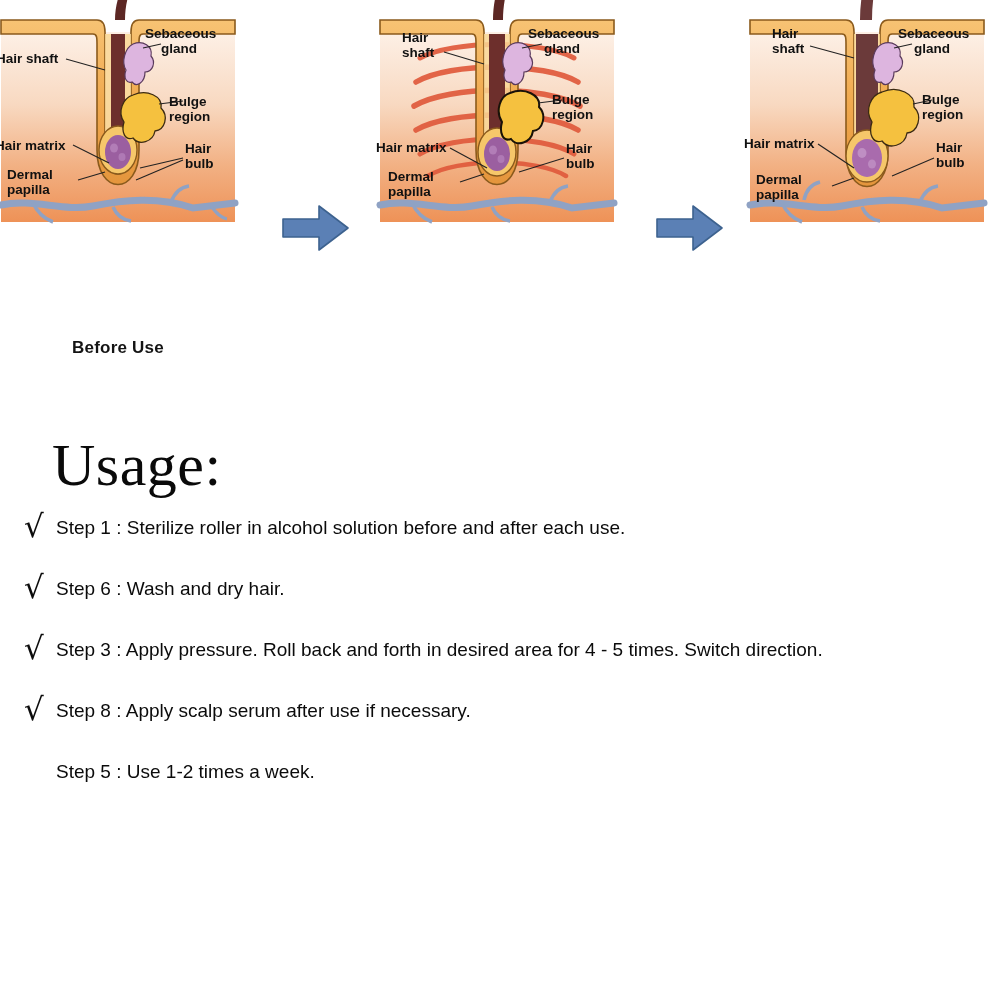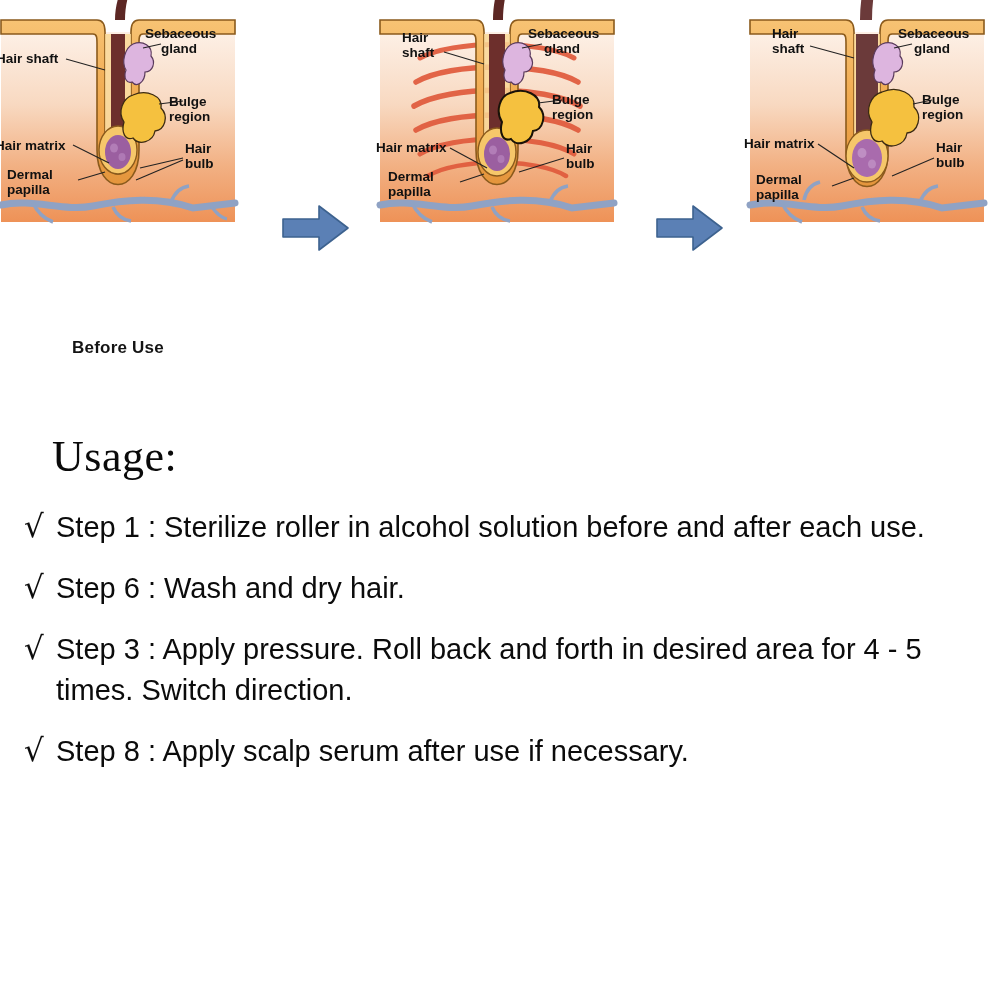--- a/index.html
+++ b/index.html
@@ -66,21 +66,21 @@
     top: 395px;
     width: 1000px;
     height: 605px;
   }
 
   #usage-heading {
     position: absolute;
     left: 52px;
     top: 36px;
     font-family: "Liberation Serif", serif;
-    font-size: 44px;
+    font-size: 60px;
     font-weight: normal;
     color: #0a0a0a;
     letter-spacing: 0.5px;
   }
 
   #steps-list {
     position: absolute;
     left: 22px;
     top: 112px;
     width: 950px;
@@ -100,21 +100,21 @@
     line-height: 38px;
     color: #0b0b0b;
     text-align: left;
     padding-left: 2px;
   }
   .step-check.blank { color: transparent; }
 
   .step-text {
     flex: 1 1 auto;
     font-family: "Liberation Sans", sans-serif;
-    font-size: 29px;
+    font-size: 19px;
     line-height: 41px;
     color: #0b0b0b;
     max-width: 890px;
   }
 </style>
 </head>
 <body>
 
 <div id="diagram-strip">
 
@@ -371,15 +371,19 @@
     <div class="step-row">
       <div class="step-check">√</div>
       <div class="step-text">Step 3 : Apply pressure. Roll back and forth in desired area for 4 - 5 times. Switch direction.</div>
     </div>
 
     <div class="step-row">
       <div class="step-check">√</div>
       <div class="step-text">Step 8 : Apply scalp serum after use if necessary.</div>
     </div>
 
+    <div class="step-row">
+      <div class="step-check blank"></div>
+      <div class="step-text">Step 5 : Use 1-2 times a week.</div>
+    </div>
 
   </div>
 </div>
 
 </body></html>

